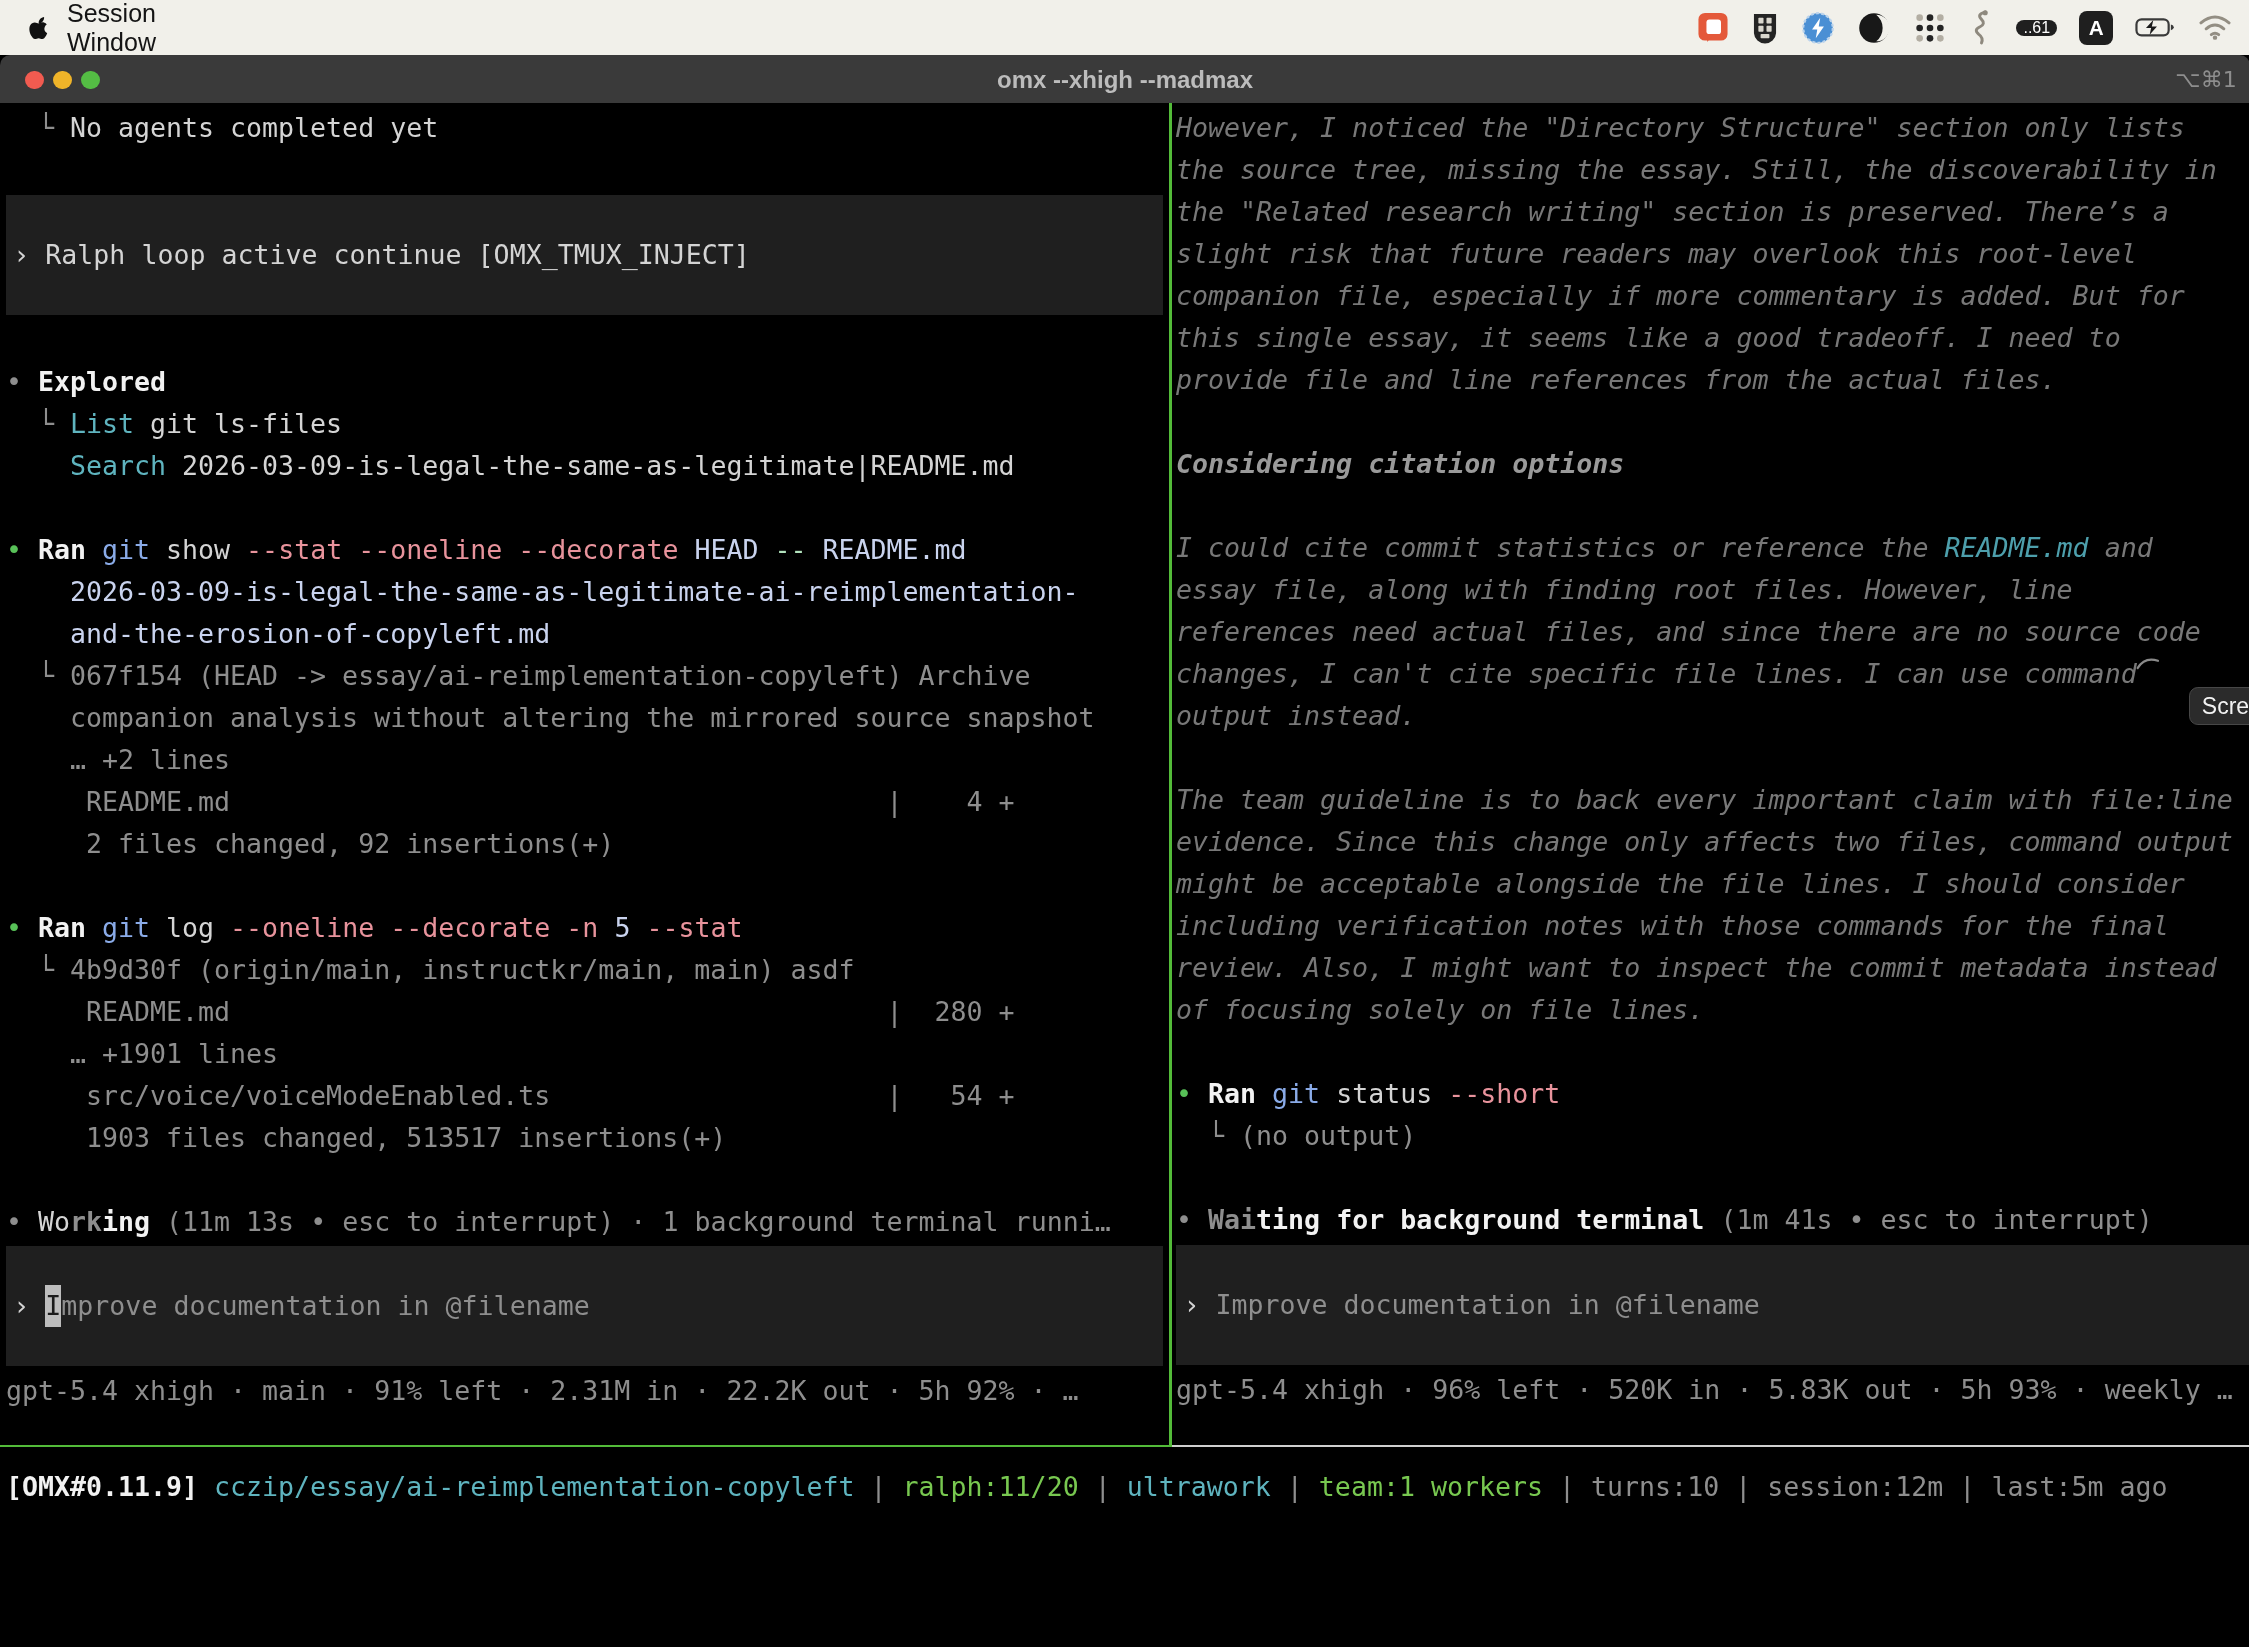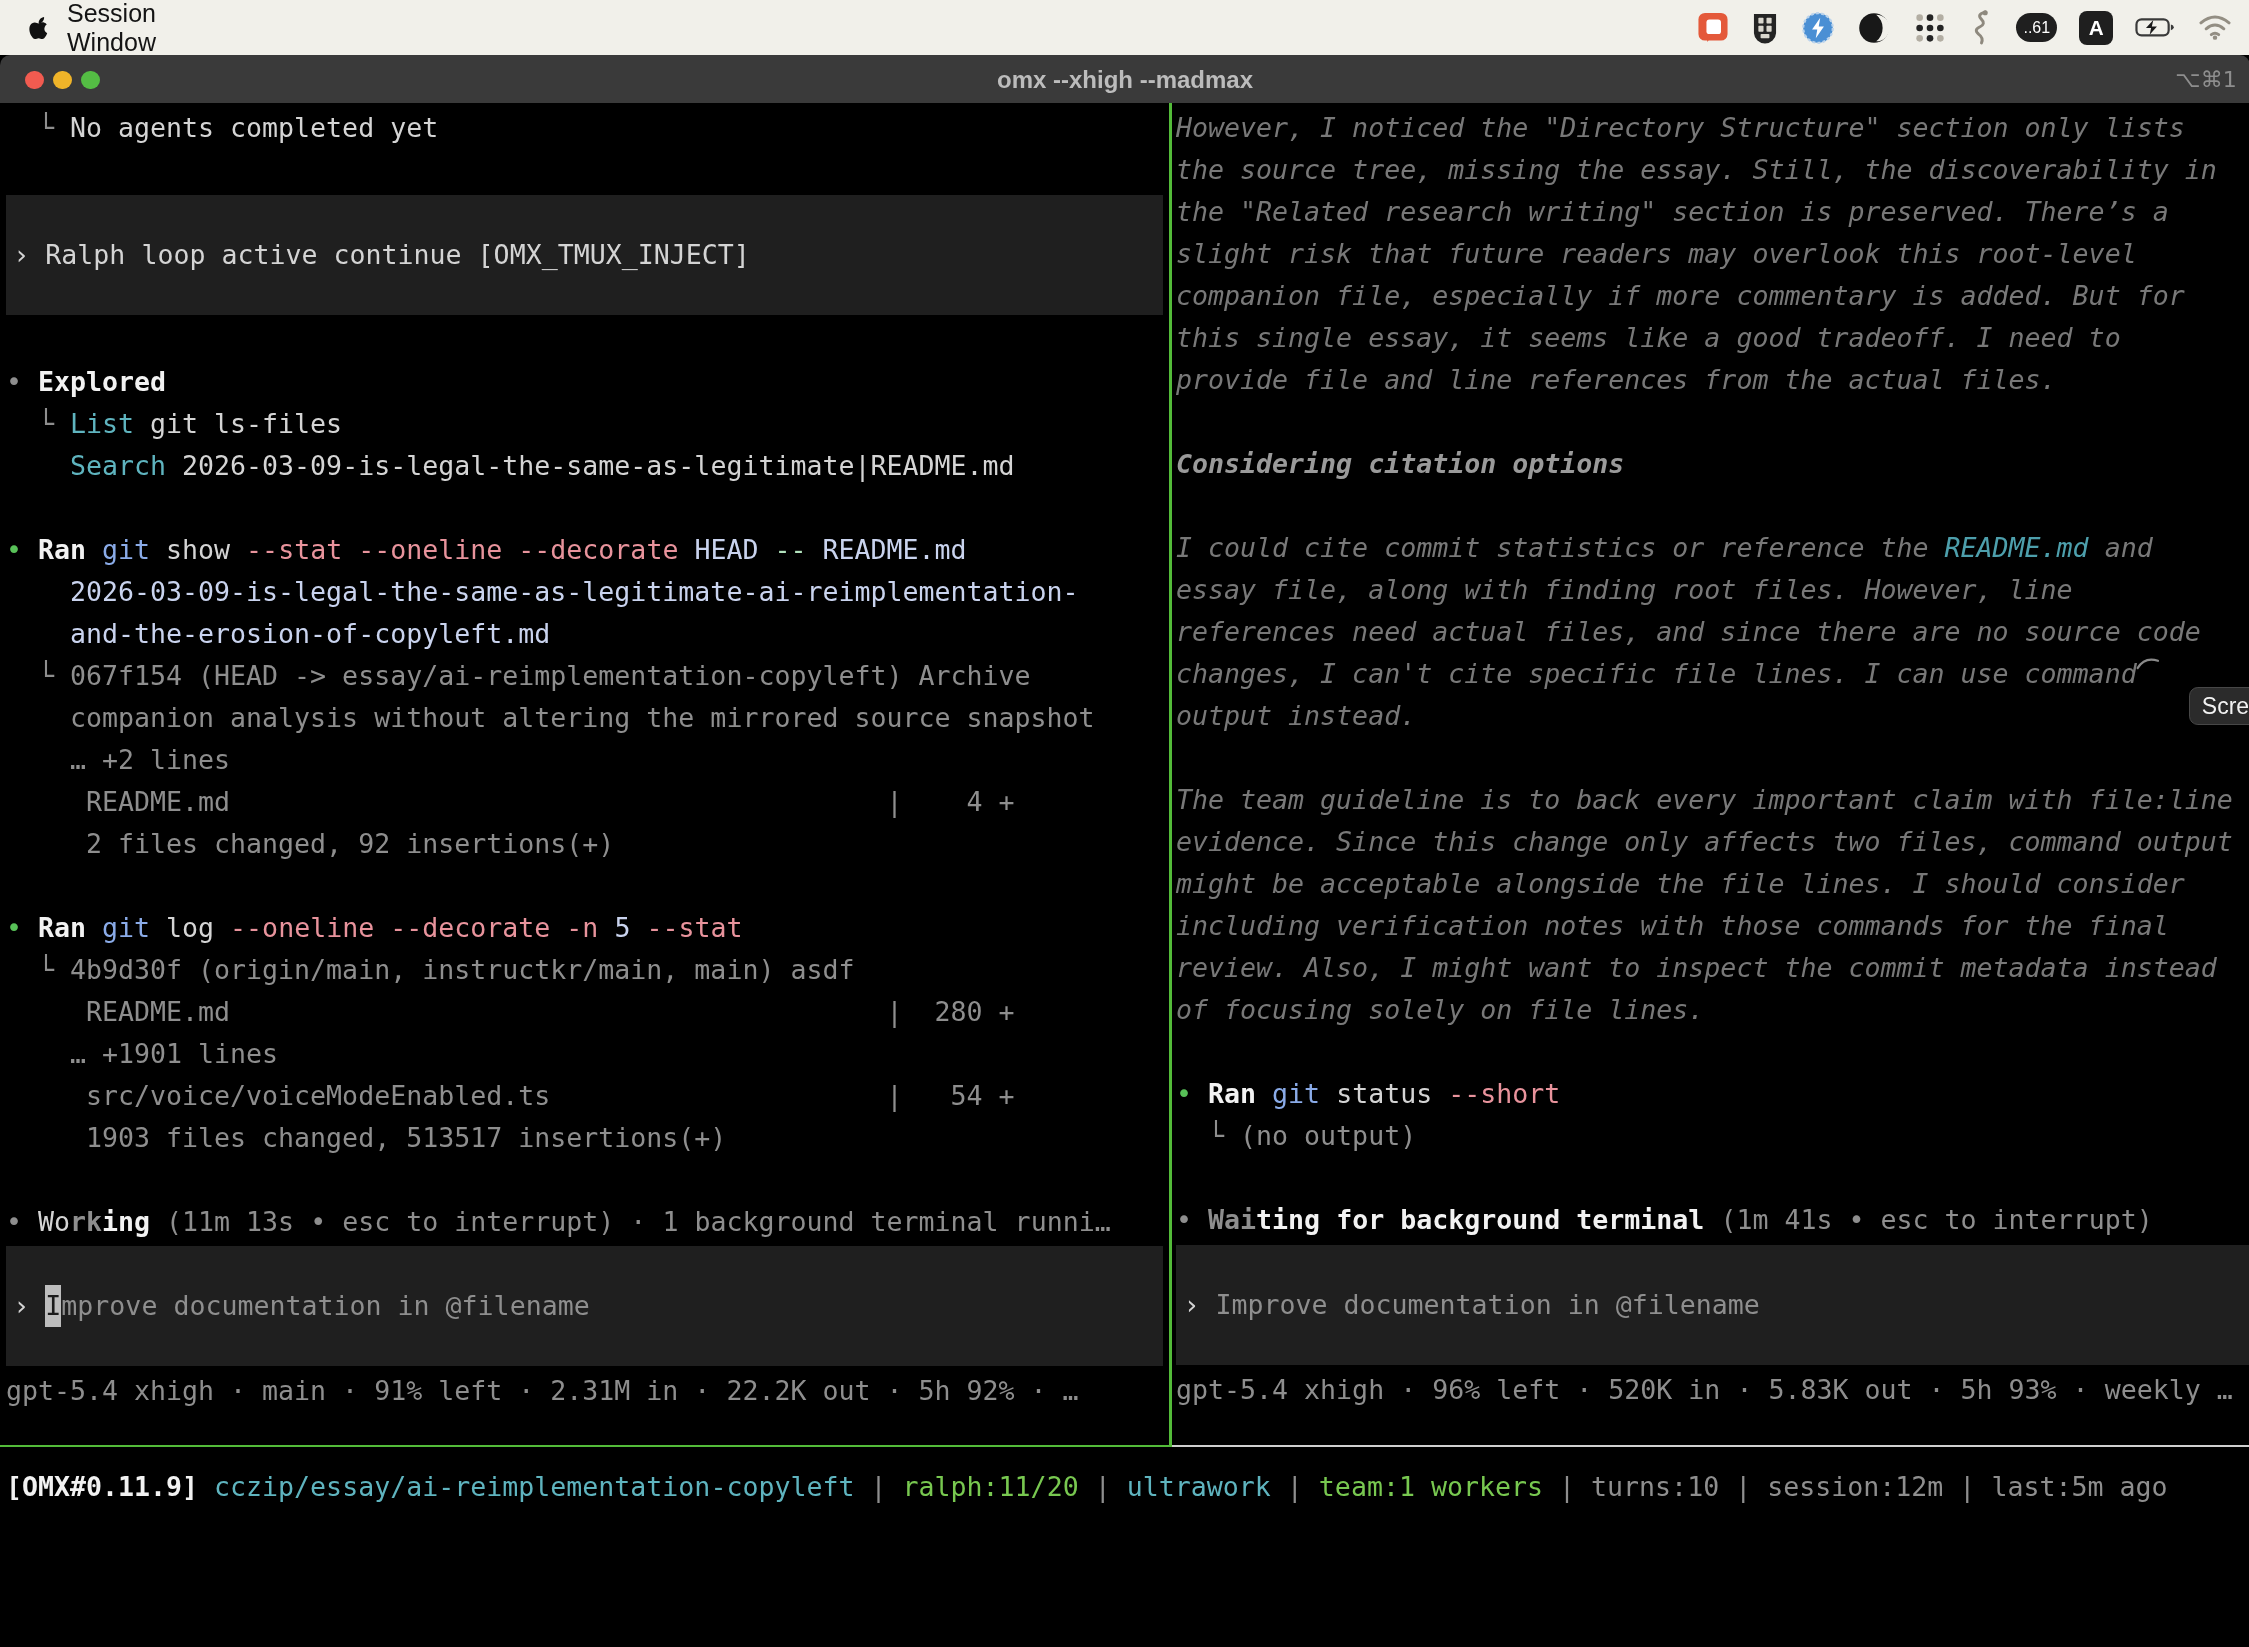--- a/index.html
+++ b/index.html
@@ -11,21 +11,21 @@
            display:flex;align-items:center;font-family:"Liberation Sans",sans-serif;
            font-size:25px;color:var(--menu_fg);box-sizing:border-box;}
   .apple{margin-left:28px;display:flex;align-items:center;}
   .menu-items{display:flex;align-items:center;flex-direction:column;}
   .menu-item{padding:0 17px;white-space:nowrap;}
   .menu-item.app{font-weight:700;}
   .menu-status{margin-left:auto;display:flex;align-items:center;gap:22px;margin-right:17.7px;}
   .mi{display:flex;align-items:center;justify-content:center;}
   .badge{background:#1f1f1f;color:#fff;font-family:"Liberation Sans",sans-serif;
          display:flex;align-items:center;justify-content:center;}
-  .badge61{min-width:41px;height:29px;border-radius:14.8px;font-size:16px;}
+  .badge61{min-width:41px;height:16px;border-radius:14.8px;font-size:16px;}
   .badgeA{width:34px;height:34px;border-radius:8px;font-size:20.7px;font-weight:700;}
 
   
   .titlebar{position:absolute;top:55px;left:0;width:100%;height:49px;background:var(--titlebar_bg);
             border-radius:10.3px 10.3px 0 0;}
   .lights{position:absolute;left:25px;top:15.5px;display:flex;gap:9.6px;}
   .light{width:18.5px;height:18.5px;border-radius:50%;}
   .light.red{background:#f15b50;}
   .light.yellow{background:#f0b429;}
   .light.green{background:#54bd44;}

